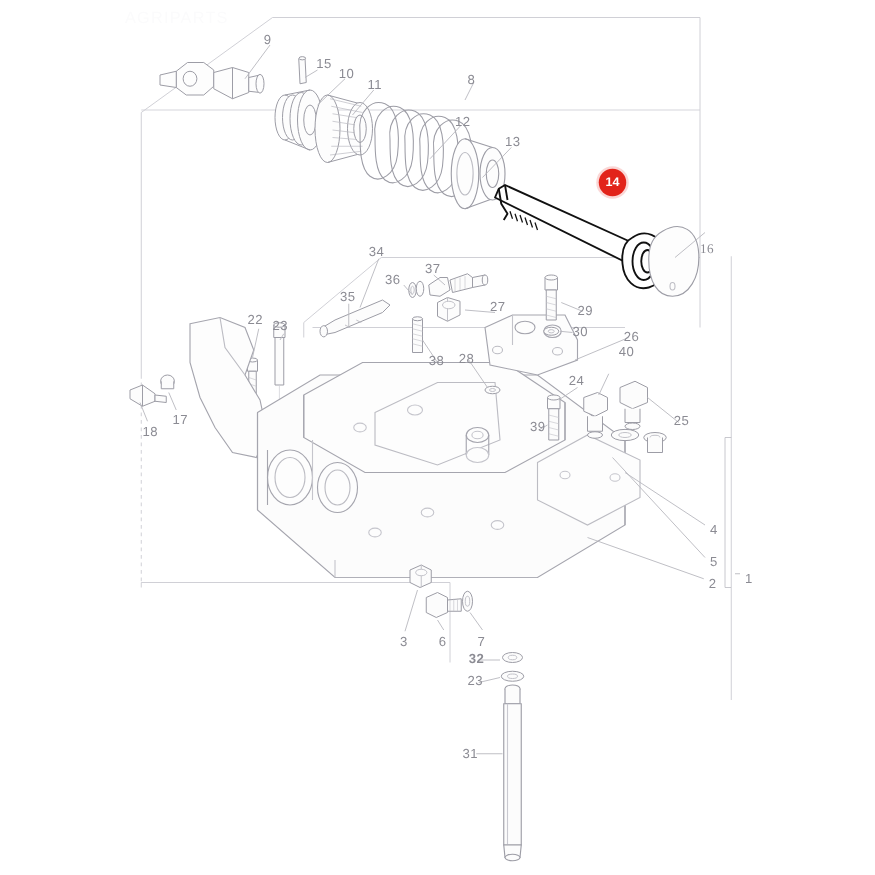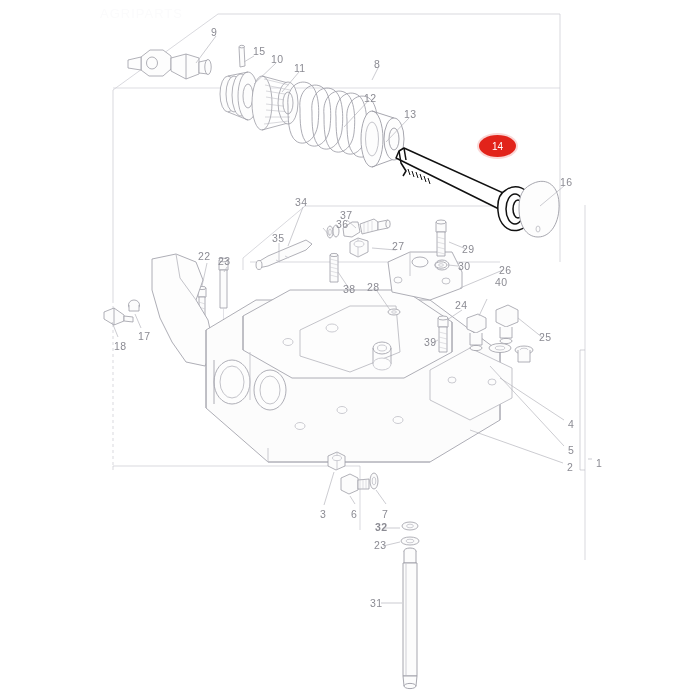--- a/index.html
+++ b/index.html
@@ -16,27 +16,27 @@
     position:absolute;
     font-family:"Liberation Sans", sans-serif;
     font-size:10.5px;
     color:#8b8b93;
     letter-spacing:0.3px;
     white-space:nowrap;
     user-select:none;
   }
   .badge{
     position:absolute;
-    width:37px;height:22px;
+    width:22px;height:22px;
     border-radius:50%;
     background:#e2231a;
     color:#ffffff;
     font-family:"Liberation Sans", sans-serif;
     font-size:10px;
-    font-weight:normal;
+    font-weight:bold;
     display:flex;align-items:center;justify-content:center;
     box-shadow:0 0 0 2px rgba(226,35,26,0.18);
   }
   .watermark{
     position:absolute;
     left:100px;top:6px;
     width:75px;height:24px;
     font-size:13px;
     color:#fbfbfc;
     font-family:"Liberation Sans", sans-serif;
@@ -431,38 +431,38 @@
   <div class="lbl" style="left:568px;top:444px;">5</div>
   <div class="lbl" style="left:351px;top:508px;">6</div>
   <div class="lbl" style="left:382px;top:508px;">7</div>
   <div class="lbl" style="left:374px;top:58px;">8</div>
   <div class="lbl" style="left:211px;top:26px;">9</div>
   <div class="lbl" style="left:271px;top:53px;">10</div>
   <div class="lbl" style="left:294px;top:62px;">11</div>
   <div class="lbl" style="left:364px;top:92px;">12</div>
   <div class="lbl" style="left:404px;top:108px;text-align:center;">13</div>
   <div class="lbl" style="left:253px;top:45px;">15</div>
-  <div class="lbl" style="left:560px;top:176px;">16</div>
+  <div class="lbl" style="left:560px;top:194px;font-family:Liberation Serif, serif;">16</div>
   <div class="lbl" style="left:138px;top:330px;">17</div>
   <div class="lbl" style="left:114px;top:340px;">18</div>
   <div class="lbl" style="left:198px;top:250px;">22</div>
   <div class="lbl" style="left:218px;top:255px;">23</div>
   <div class="lbl" style="left:455px;top:299px;">24</div>
   <div class="lbl" style="left:539px;top:331px;">25</div>
   <div class="lbl" style="left:499px;top:264px;">26</div>
   <div class="lbl" style="left:392px;top:240px;">27</div>
   <div class="lbl" style="left:367px;top:281px;">28</div>
   <div class="lbl" style="left:462px;top:243px;">29</div>
   <div class="lbl" style="left:458px;top:260px;">30</div>
   <div class="lbl" style="left:370px;top:597px;">31</div>
   <div class="lbl" style="left:375px;top:521px;font-weight:bold;">32</div>
   <div class="lbl" style="left:374px;top:539px;">23</div>
   <div class="lbl" style="left:295px;top:196px;">34</div>
   <div class="lbl" style="left:272px;top:232px;">35</div>
-  <div class="lbl" style="left:336px;top:218px;">36</div>
+  <div class="lbl" style="left:308px;top:218px;">36</div>
   <div class="lbl" style="left:340px;top:209px;">37</div>
   <div class="lbl" style="left:343px;top:283px;">38</div>
   <div class="lbl" style="left:424px;top:336px;">39</div>
   <div class="lbl" style="left:481px;top:276px;margin-left:14px;">40</div>
 
   <div class="badge" style="left:479px;top:135px;">14</div>
 
 </div>
 
 </body></html>

